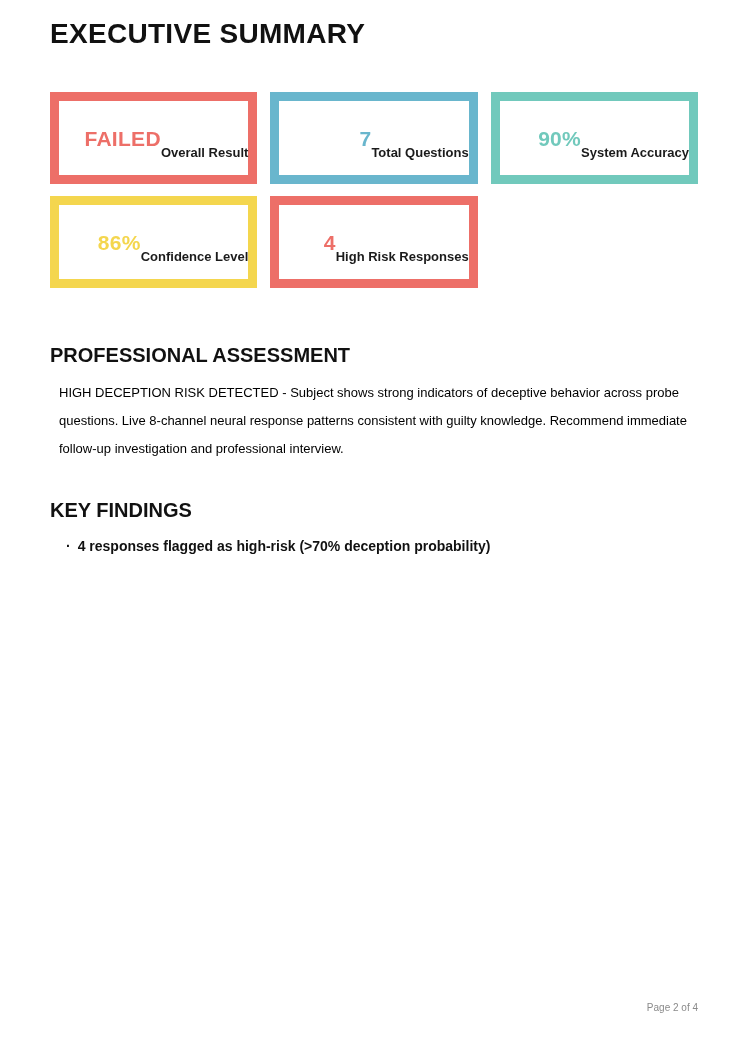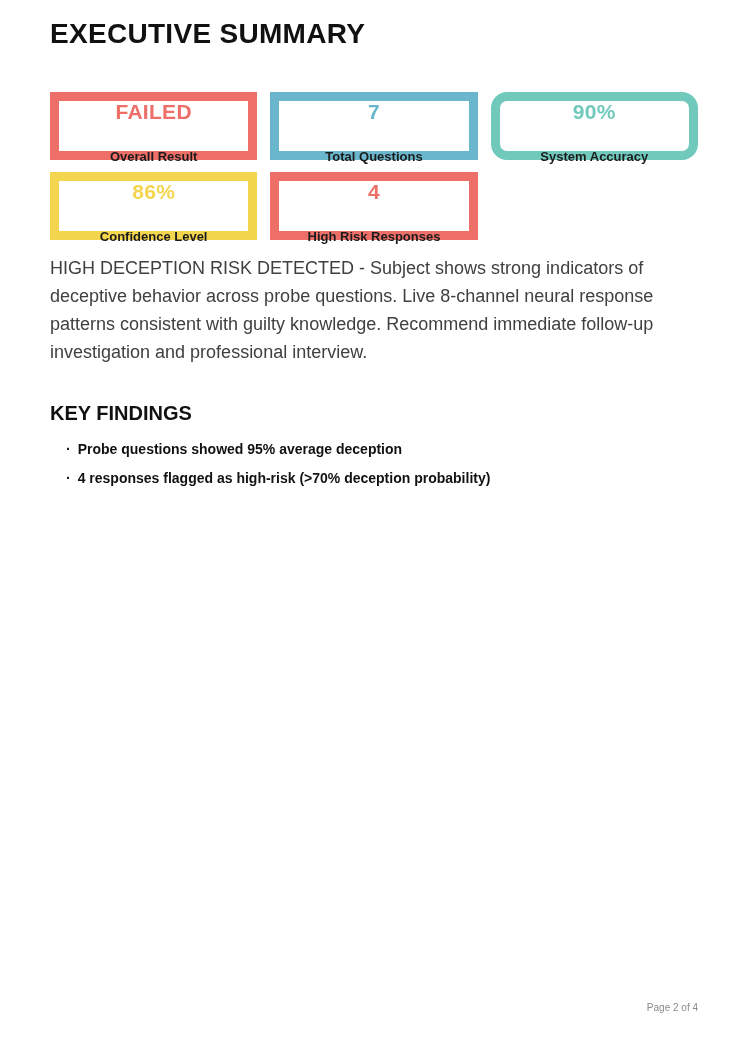--- a/index.html
+++ b/index.html
@@ -28,27 +28,26 @@
   }
   .cards {
     margin-top: 44px;
     display: grid;
     grid-template-columns: repeat(3, 1fr);
     column-gap: 13px;
     row-gap: 12px;
   }
   .card {
     box-sizing: border-box;
-    height: 68px;
+    height: 92px;
     border: 9px solid #cccccc;
     background: #ffffff;
     display: flex;
-    flex-direction: column;
     align-items: center;
-    justify-content: space-between;
+    justify-content: flex-end;
     text-align: center;
   }
   .card-value {
     font-size: 21px;
     font-weight: 700;
     line-height: 1;
     letter-spacing: 0.3px;
   }
   .card-label {
     margin-top: 28px;
@@ -60,26 +59,26 @@
   h2.section-heading {
     margin: 0;
     font-size: 20px;
     line-height: 1;
     font-weight: 700;
     color: #111111;
   }
   h2.assessment-heading { margin-top: 57px; }
   h2.findings-heading   { margin-top: 37px; }
   p.assessment-body {
-    margin: 14px 0 0 0;
+    margin: 14px 0 0 9px;
     max-width: 650px;
-    font-size: 18px;
+    font-size: 13px;
     line-height: 28px;
     font-weight: 400;
-    color: #404040;
+    color: #000000;
   }
   ul.findings {
     list-style: none;
     margin: 19px 0 0 0;
     padding: 0 0 0 16px;
   }
   ul.findings li {
     font-size: 14px;
     font-weight: 700;
     line-height: 15px;
@@ -112,47 +111,45 @@
     <div class="card-value" style="color: rgb(237, 111, 104);">FAILED</div>
     <div class="card-label">Overall Result</div>
   </div>
 
 
   <div class="card" style="border-color: rgb(105, 182, 205);">
     <div class="card-value" style="color: rgb(105, 182, 205);">7</div>
     <div class="card-label">Total Questions</div>
   </div>
 
-  <div class="card" style="border-color: rgb(113, 201, 188); border-radius: 16px;">
+  <div class="card" style="border-color: rgb(113, 201, 188);">
     <div class="card-value" style="color: rgb(113, 201, 188);">90%</div>
     <div class="card-label">System Accuracy</div>
   </div>
 
   <div class="card" style="border-color: rgb(244, 214, 78);">
     <div class="card-value" style="color: rgb(244, 214, 78);">86%</div>
     <div class="card-label">Confidence Level</div>
   </div>
 
   <div class="card" style="border-color: rgb(237, 111, 104);">
     <div class="card-value" style="color: rgb(237, 111, 104);">4</div>
     <div class="card-label">High Risk Responses</div>
   </div>
 </div>
 
+  <h2 class="section-heading assessment-heading">PROFESSIONAL ASSESSMENT</h2>
 
   <p class="assessment-body">HIGH DECEPTION RISK DETECTED - Subject shows strong indicators of deceptive behavior across probe questions. Live 8-channel neural response patterns consistent with guilty knowledge. Recommend immediate follow-up investigation and professional interview.</p>
 
   <h2 class="section-heading findings-heading">KEY FINDINGS</h2>
 
   <ul class="findings" id="findings">
 
 
-  <li>
-    <span class="dot">·</span><span class="finding-text">Probe questions showed 95% average deception</span>
-  </li>
 
 
   <li>
     <span class="dot">·</span><span class="finding-text">4 responses flagged as high-risk (&gt;70% deception probability)</span>
   </li>
 </ul>
 
   <div class="footer">Page 2 of 4</div>
 
 </div>

